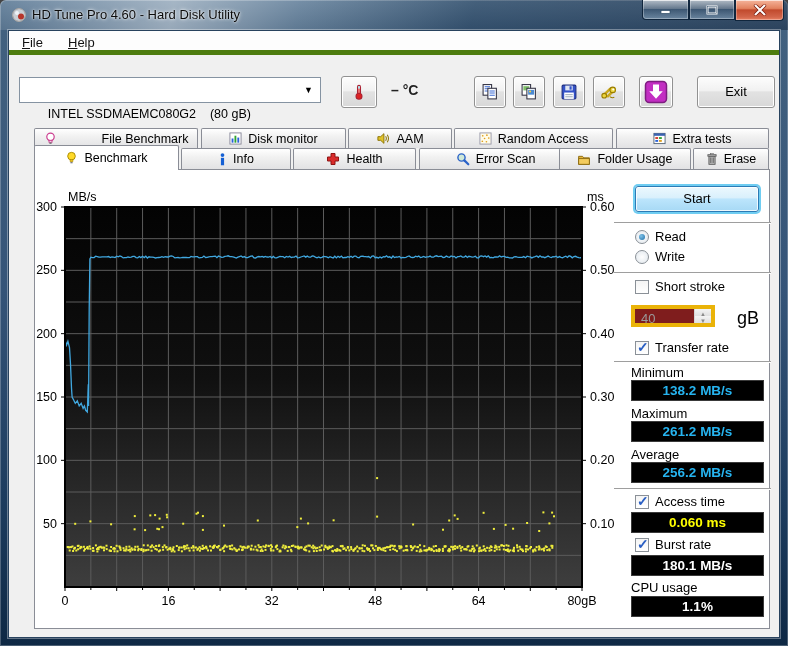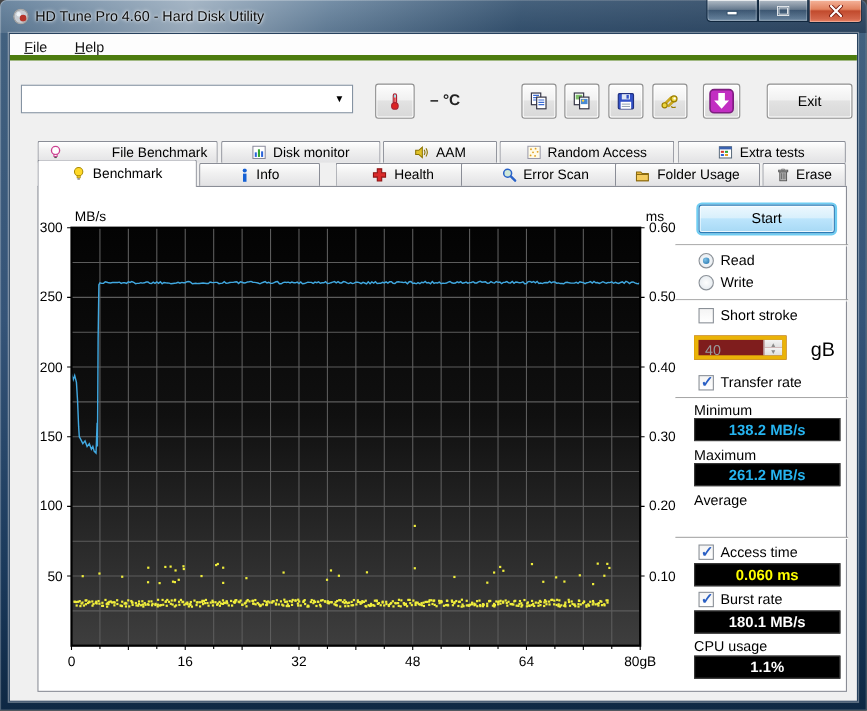--- a/index.html
+++ b/index.html
@@ -106,20 +106,21 @@
   </div>
 
   <div class="client">
 
     <div class="menubar">
       <span class="menu-item menu-underline" style="left:6px"><u>F</u>ile</span>
       <span class="menu-item menu-underline" style="left:52px"><u>H</u>elp</span>
     </div>
 
     <div class="combo">
+      <span>INTEL SSDMAEMC080G2    (80 gB)</span>
       <span class="arrow">▼</span>
     </div>
 
     <div class="toolbtn" style="left:332px;width:36px;">
       <svg width="16" height="18" viewBox="0 0 15 14">
         <rect x="6.1" y="0.8" width="2.8" height="8" rx="1.4" fill="#fff" stroke="#a23"></rect>
         <rect x="6.9" y="1.6" width="1.2" height="2.2" fill="#7fd8e8"></rect>
         <rect x="6.9" y="3.8" width="1.2" height="5.4" fill="#d22"></rect>
         <circle cx="7.5" cy="11" r="2.8" fill="#d22" stroke="#a23"></circle>
       </svg>
@@ -230,21 +231,21 @@
         </svg>
         <span>Benchmark</span>
       </div>
       <div class="tab" style="left:172px;width:110px;">
         <svg width="9" height="13" viewBox="0 0 8 14">
           <circle cx="4" cy="2.2" r="2" fill="#1560d4"></circle>
           <rect x="2.3" y="5.2" width="3.4" height="8" fill="#1560d4"></rect>
         </svg>
         <span>Info</span>
       </div>
-      <div class="tab" style="left:284px;width:123px;margin-left:12px;">
+      <div class="tab" style="left:284px;width:123px;">
         <svg width="14" height="14" viewBox="0 0 14 14">
           <path d="M5 1.5 h4 v3.5 h3.5 v4 h-3.5 v3.5 h-4 v-3.5 h-3.5 v-4 h3.5 z" fill="#d92b2b" stroke="#8e1414"></path>
         </svg>
         <span>Health</span>
       </div>
       <div class="tab" style="left:410px;width:153px;">
         <svg width="14" height="14" viewBox="0 0 14 14">
           <circle cx="5.5" cy="5.5" r="3.6" fill="#cfe8d8" stroke="#2a62c8" stroke-width="1.4"></circle>
           <line x1="8.4" y1="8.4" x2="12.3" y2="12.3" stroke="#2a62c8" stroke-width="2.2" stroke-linecap="round"></line>
         </svg>
@@ -893,20 +894,21 @@
           </span>
         <span>Transfer rate</span>
       </div>
       <div class="sep" style="top:191px"></div>
 
       <div class="stat-label" style="top:195px">Minimum</div>
       <div class="value-box" style="top:210px;color:#26b4f0;">138.2 MB/s</div>
       <div class="stat-label" style="top:236px">Maximum</div>
       <div class="value-box" style="top:251px;color:#26b4f0;">261.2 MB/s</div>
       <div class="stat-label" style="top:277px">Average</div>
+      <div class="value-box" style="top:292px;color:#26b4f0;">256.2 MB/s</div>
       <div class="sep" style="top:318px"></div>
 
       <div class="checkbox on" style="top:324px">
         <span class="box">
             <span class="mark">✓</span>
           </span>
         <span>Access time</span>
       </div>
       <div class="value-box" style="top:342px;color:#ffff00;">0.060 ms</div>
 

